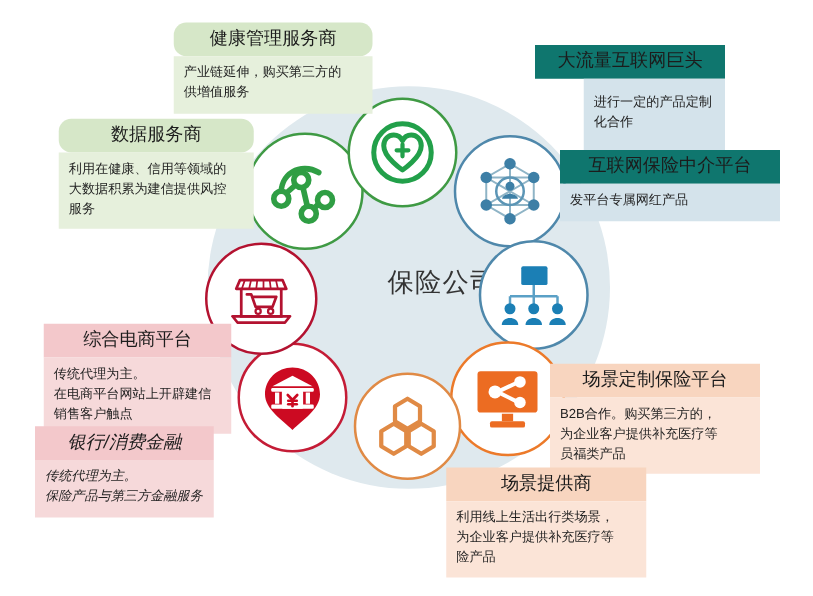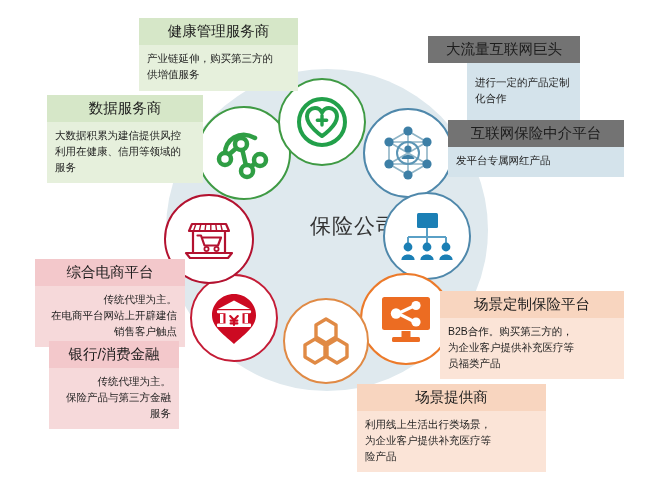--- a/index.html
+++ b/index.html
@@ -51,41 +51,41 @@
   }
   .box .bdy{
     font-size:10.5px;
     line-height:1.5;
     padding:6px 8px 8px 8px;
     color:#1f1f1f;
   }
   .box .bdy span{display:block;}
 
   
-  .g .ttl{background:#d6e7c8;}
+  .g .ttl{background:#d6e7c8;border-radius:10px;}
   .g .bdy{background:#e6f0dc;}
   
-  .b .ttl{background:#737373;}
+  .b .ttl{background:#0f766e;}
   .b .bdy{background:#d4e3eb;}
   
   .o .ttl{background:#f8d5bf;}
   .o .bdy{background:#fbe4d7;}
   
   .p .ttl{background:#f3c8cb;}
-  .p .bdy{background:#f6d9da;text-align:right;}
+  .p .bdy{background:#f6d9da;}
 
   
   #box-health{left:139px;top:18px;width:159px;}
   #box-data{left:47px;top:95px;width:156px;}
   #box-traffic{left:428px;top:36px;width:152px;}
   #box-broker{left:448px;top:120px;width:176px;}
-  #box-scene-ins{left:440px;top:291px;width:184px;}
-  #box-scene-pro{left:357px;top:384px;width:189px;}
+  #box-scene-ins{left:440px;top:291px;width:168px;}
+  #box-scene-pro{left:357px;top:374px;width:160px;}
   #box-ecom{left:35px;top:259px;width:150px;}
-  #box-bank{left:49px;top:341px;width:130px;}
+  #box-bank{left:28px;top:341px;width:143px;font-style:italic;}
 
   #box-traffic .bdy{padding-top:12px;padding-bottom:16px;margin-left:39px;}
 </style>
 </head>
 <body>
 
 <div id="stage">
 
   <div class="center-disc"></div>
   <div class="center-label">保险公司</div>
@@ -223,22 +223,22 @@
     <div class="ttl">健康管理服务商</div>
     <div class="bdy">
       <span>产业链延伸，购买第三方的</span>
       <span>供增值服务</span>
     </div>
   </div>
 
   <div class="box g" id="box-data">
     <div class="ttl">数据服务商</div>
     <div class="bdy">
+      <span>利用在健康、信用等领域的</span>
       <span>大数据积累为建信提供风控</span>
-      <span>利用在健康、信用等领域的</span>
       <span>服务</span>
     </div>
   </div>
 
   <div class="box b" id="box-traffic">
     <div class="ttl">大流量互联网巨头</div>
     <div class="bdy">
       <span>进行一定的产品定制化合作</span>
     </div>
   </div>

